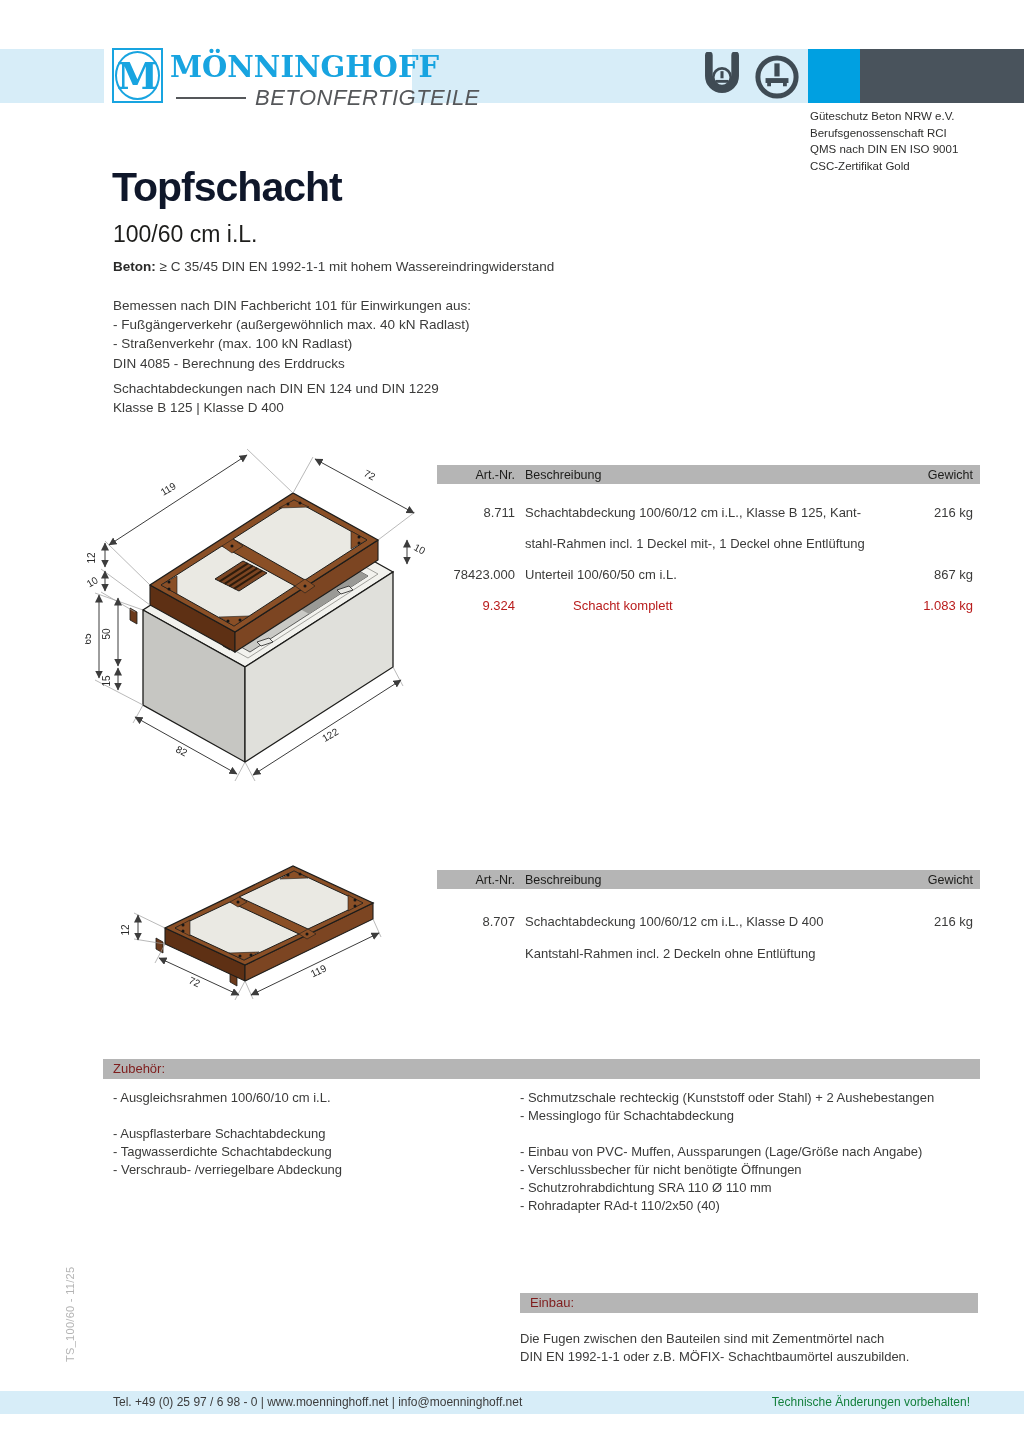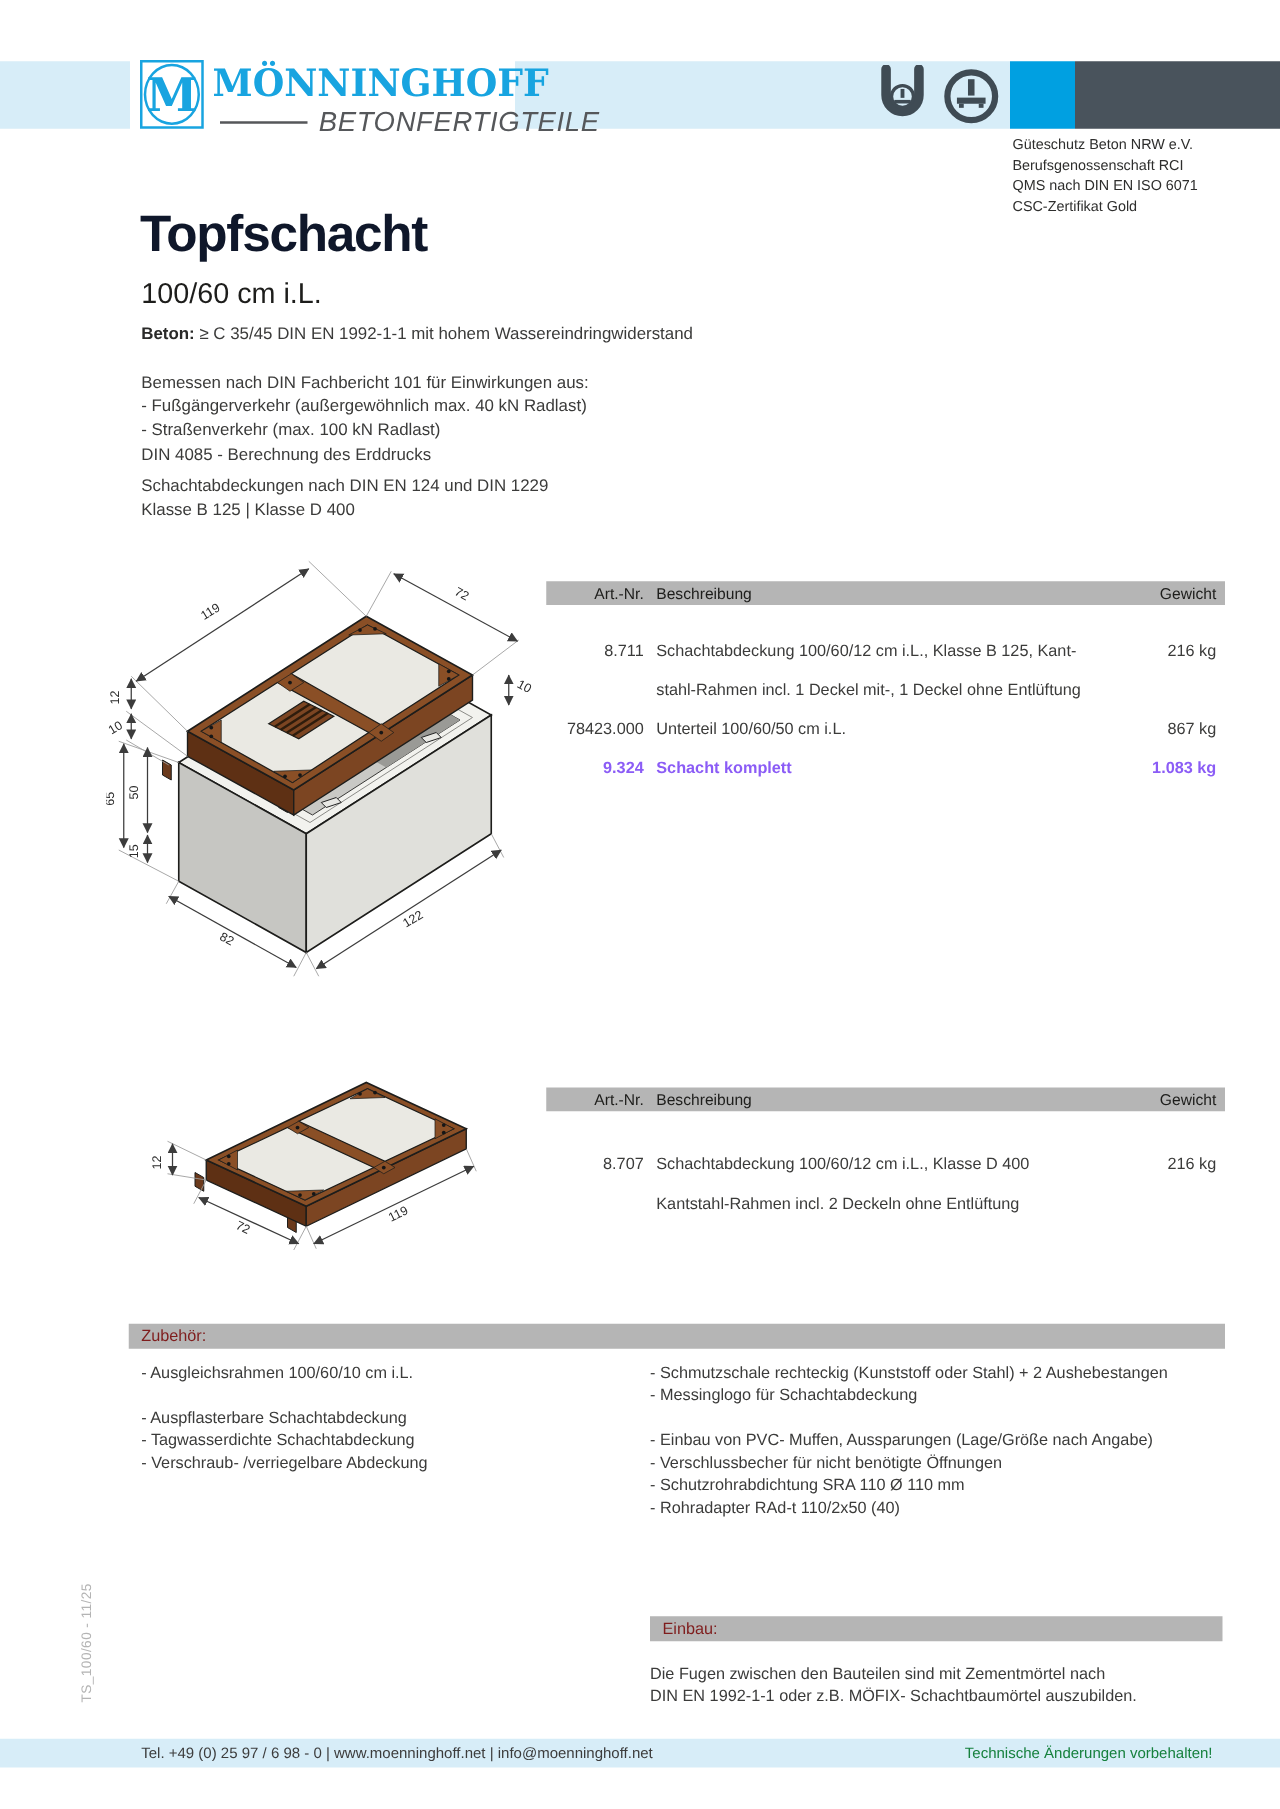--- a/index.html
+++ b/index.html
@@ -31,25 +31,25 @@
   
   .title{position:absolute;left:112px;top:164px;font-size:41px;font-weight:bold;color:#0f172a;letter-spacing:-1px;}
   .subtitle{position:absolute;left:113px;top:221px;font-size:23px;color:#1d1d1b;}
   .spec-line{position:absolute;left:113px;top:259px;font-size:13.5px;color:#3b3b3a;}
   .spec-line b{color:#2a2a29;}
   .notes{position:absolute;left:113px;font-size:13.5px;line-height:19.2px;color:#3b3b3a;}
 
   
   .ptable{position:absolute;left:437px;width:543px;font-size:13px;color:#3b3b3a;}
   .thead{display:flex;align-items:center;height:19px;background:#b5b5b5;color:#1d1d1b;font-size:12.5px;}
-  .tline{display:flex;align-items:flex-end;height:31px;line-height:14px;}
+  .tline{display:flex;align-items:center;height:31px;line-height:14px;}
   .t2 .tline{height:32px;}
   .tline.first{margin-top:13px;}
   .t2 .tline.first{margin-top:17px;}
-  .tline.bold{font-weight:bold;color:#8b5cf6;}
+  .tline.bold{font-weight:normal;color:#b91c1c;gap:48px;}
   .tc-art{width:78px;text-align:right;}
   .tc-desc{flex:1;margin-left:10px;}
   .tc-w{width:68px;text-align:right;padding-right:7px;}
 
   
   .secbar{position:absolute;height:20px;background:#b5b5b5;color:#7f1d1d;font-size:13px;
           line-height:20px;padding-left:10px;box-sizing:border-box;}
   .zcol{position:absolute;font-size:13px;line-height:18px;color:#3b3b3a;}
   .zcol div{min-height:18px;}
   .einbau-text{position:absolute;left:520px;top:1330px;font-size:13px;line-height:17.5px;color:#3b3b3a;}
@@ -95,21 +95,21 @@
     <circle cx="22" cy="22" r="17.5" fill="none" stroke="#3f4b54" stroke-width="4.6"></circle>
     <rect x="19.6" y="9.5" width="4.8" height="12" fill="#3f4b54"></rect>
     <rect x="11.5" y="23" width="21" height="4.5" fill="#3f4b54"></rect>
     <rect x="13" y="27.5" width="3.5" height="3" fill="#3f4b54"></rect>
     <rect x="27.5" y="27.5" width="3.5" height="3" fill="#3f4b54"></rect>
   </svg>
 
   <div class="certs">
     <div>Güteschutz Beton NRW e.V.</div>
     <div>Berufsgenossenschaft RCI</div>
-    <div>QMS nach DIN EN ISO 6071</div>
+    <div>QMS nach DIN EN ISO 9001</div>
     <div>CSC-Zertifikat Gold</div>
   </div>
 
   <div class="title">Topfschacht</div>
   <div class="subtitle">100/60 cm i.L.</div>
   <div class="spec-line">
     <b>Beton:</b>
     <span>≥ C 35/45 DIN EN 1992-1-1 mit hohem Wassereindringwiderstand</span>
   </div>
   <div class="notes" style="top:296px;">

